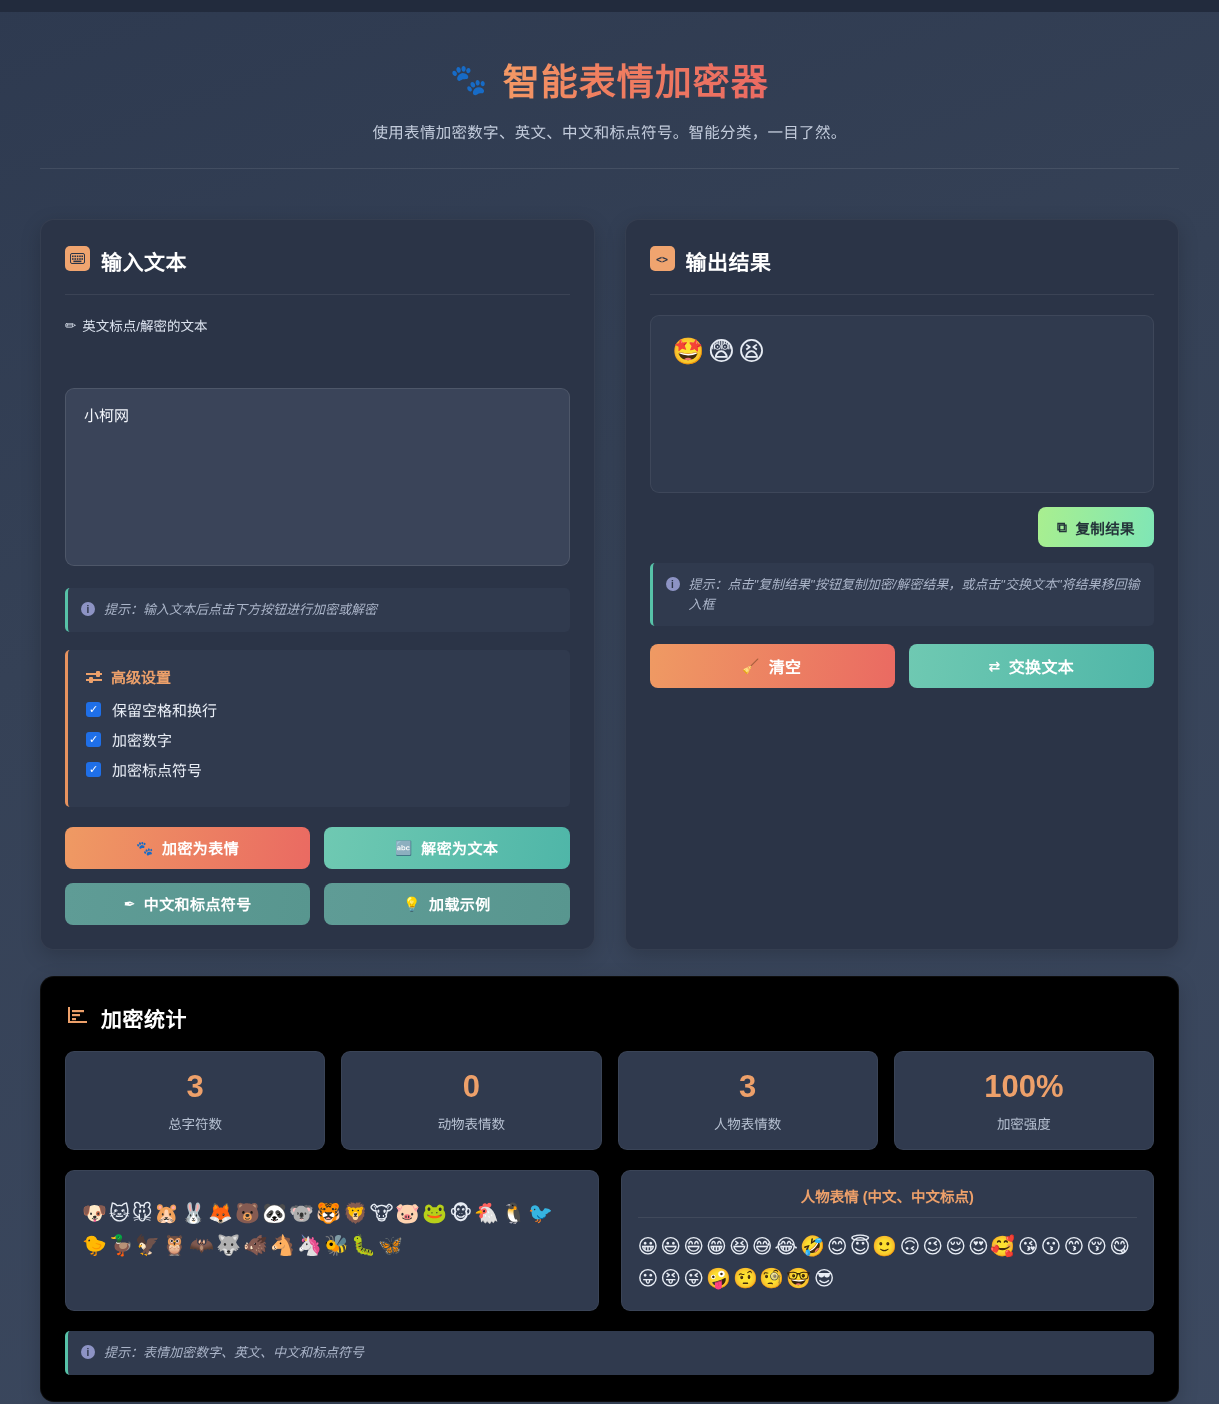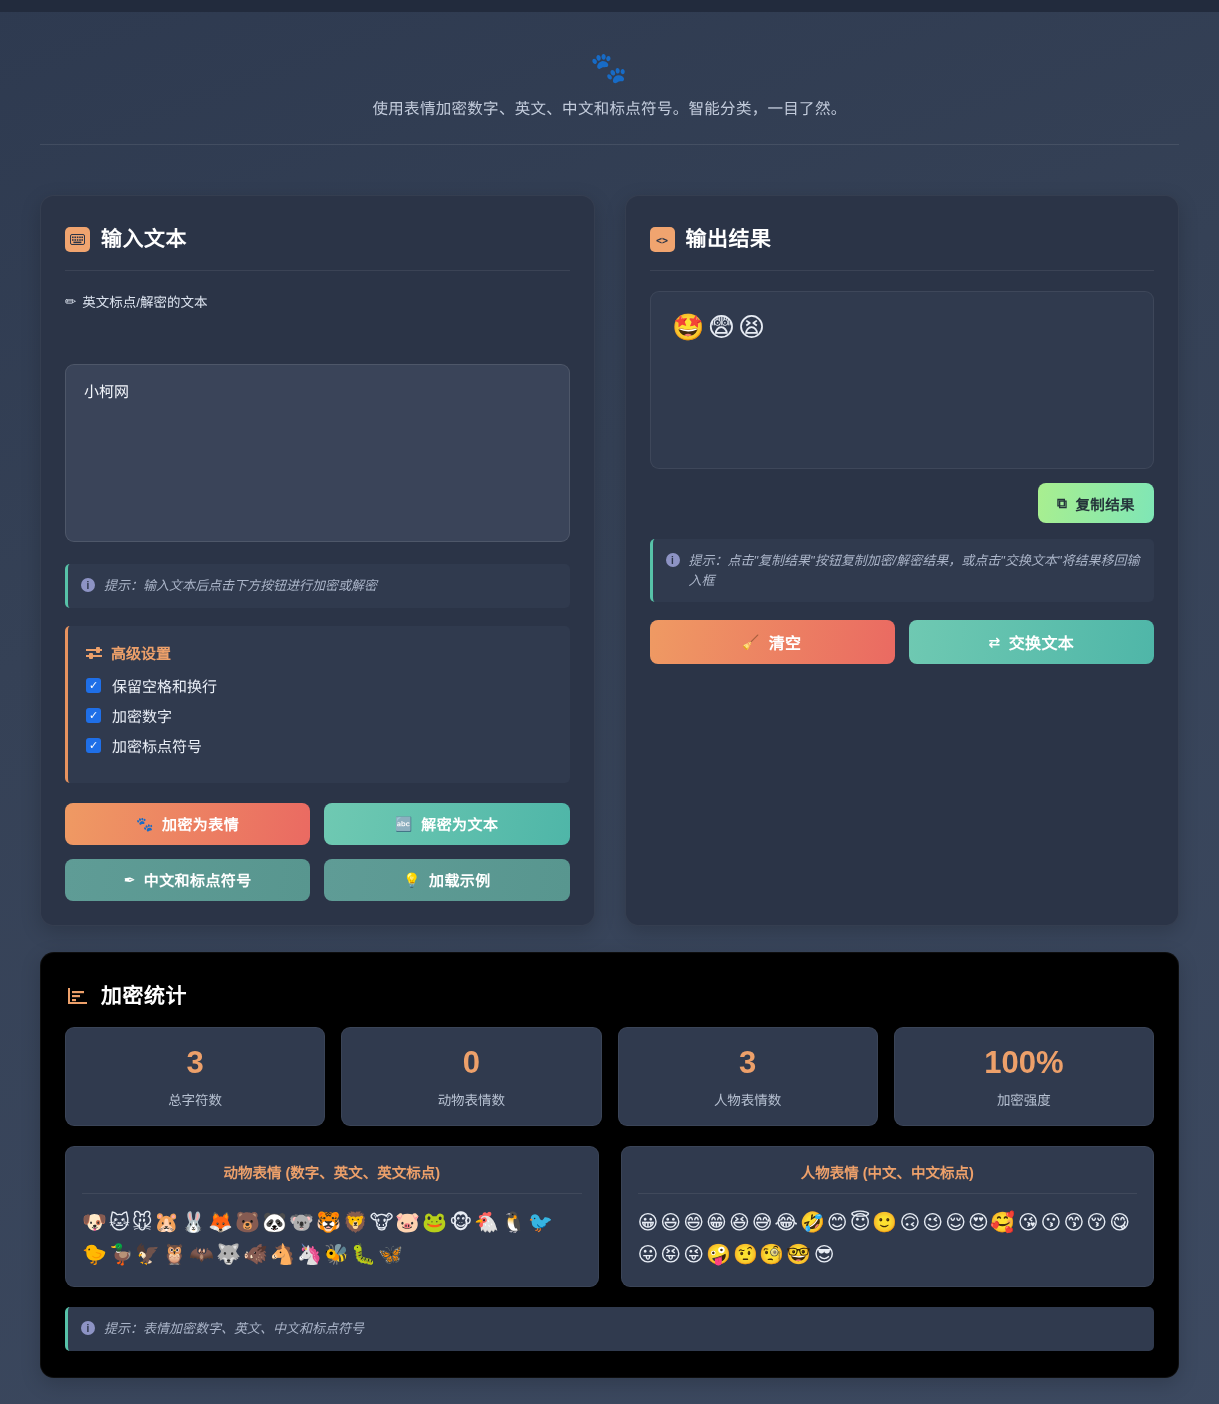--- a/index.html
+++ b/index.html
@@ -75,21 +75,21 @@
     border: 1px solid rgba(255,255,255,0.05);
     border-radius: 14px;
     padding: 26px 24px 24px 24px;
     box-shadow: 0 6px 20px rgba(0,0,0,0.18);
   }
   .panel-left  { width: 555px; }
   .panel-right { width: 555px; }
 
   .panel-head {
     display: flex;
-    align-items: flex-end;
+    align-items: flex-start;
     gap: 11px;
     padding-bottom: 18px;
   }
   .panel-head h2 {
     font-size: 21px;
     font-weight: bold;
     color: #ffffff;
     letter-spacing: .5px;
   }
   .panel-rule {
@@ -368,20 +368,21 @@
 </head>
 <body>
 
 <div class="topbar"></div>
 
 <div class="page">
 
   <div class="header">
     <h1 class="app-title">
       <span class="paw">🐾</span>
+      <span>智能表情加密器</span>
     </h1>
     <div class="app-subtitle">使用表情加密数字、英文、中文和标点符号。智能分类，一目了然。</div>
     <div class="header-rule"></div>
   </div>
 
   <div class="panels">
 
     <div class="panel panel-left">
       <div class="panel-head">
         <span class="sq-icon">
@@ -531,21 +532,20 @@
         <div class="stat-label">人物表情数</div>
       </div>
       <div class="stat-card">
         <div class="stat-value">100%</div>
         <div class="stat-label">加密强度</div>
       </div>
     </div>
 
     <div class="legend-grid">
       <div class="legend-card">
-        <div class="legend-title">动物表情 (数字、英文、英文标点)</div>
         <div class="legend-emojis">🐶🐱🐭🐹🐰🦊🐻🐼🐨🐯🦁🐮🐷🐸🐵🐔🐧🐦🐤🦆🦅🦉🦇🐺🐗🐴🦄🐝🐛🦋</div>
       </div>
       <div class="legend-card">
         <div class="legend-title">人物表情 (中文、中文标点)</div>
         <div class="legend-emojis">😀😃😄😁😆😅😂🤣😊😇🙂🙃😉😌😍🥰😘😗😙😚😋😛😝😜🤪🤨🧐🤓😎</div>
       </div>
     </div>
 
     <div class="hint bottom-hint">
       <span class="info-dot">i</span>

